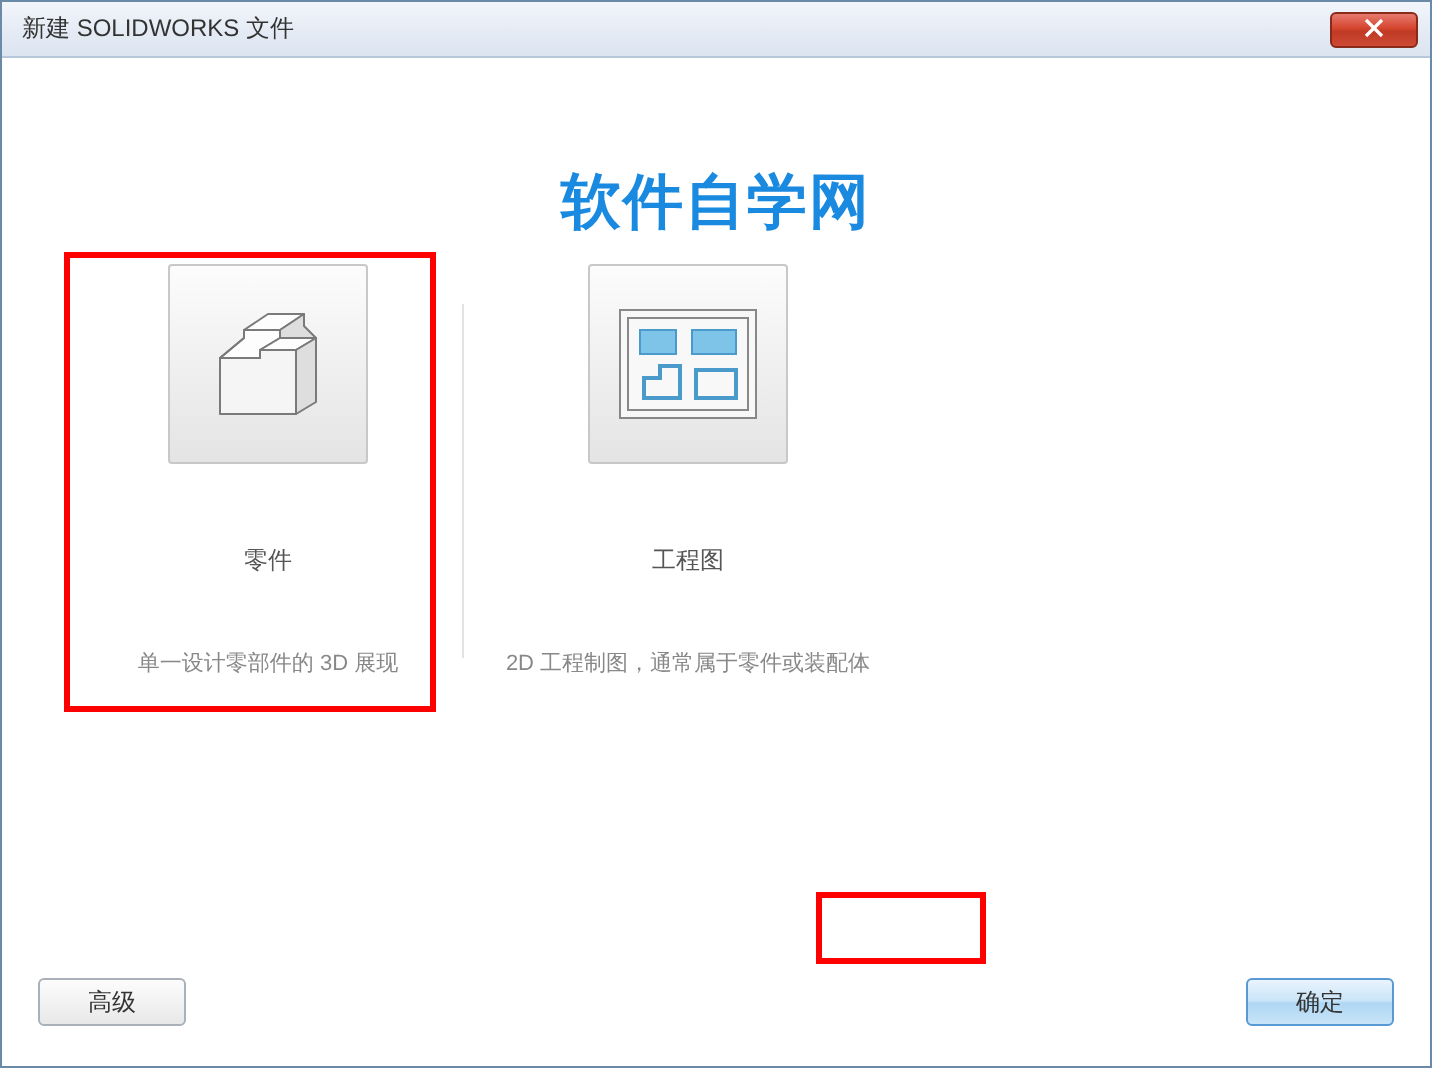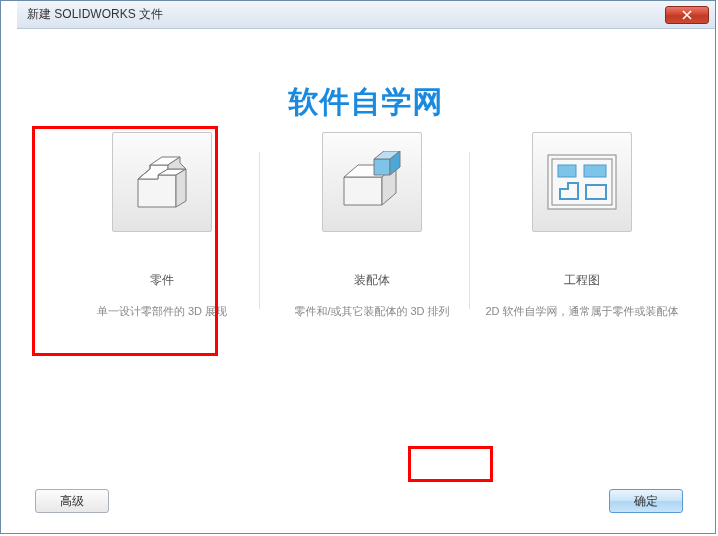--- a/index.html
+++ b/index.html
@@ -10,21 +10,20 @@
       height: 536px;
       overflow: hidden;
     }
     .dialog {
       width: 716px;
       height: 534px;
       border: 1px solid #6b8aa8;
       background: #fff;
       display: flex;
       flex-direction: column;
-      padding-left: 16px;
     }
     .titlebar {
       height: 28px;
       background: linear-gradient(to bottom, #f2f6fb 0%, #e6ecf5 50%, #dbe4f0 100%);
       border-bottom: 1px solid #b8c8db;
       display: flex;
       align-items: center;
       padding: 0 6px 0 10px;
     }
     .titlebar-title {
@@ -68,21 +67,21 @@
       line-height: 1;
     }
     .watermark-sub {
       font-size: 13px;
       color: #1a8ae0;
       letter-spacing: 0.5px;
       margin-top: -2px;
     }
     .options {
       display: flex;
-      justify-content: flex-end;
+      justify-content: flex-start;
       margin-top: 88px;
       padding: 0 10px;
     }
     .option {
       width: 210px;
       display: flex;
       flex-direction: column;
       align-items: center;
       cursor: pointer;
       position: relative;
@@ -106,38 +105,38 @@
       display: flex;
       align-items: center;
       justify-content: center;
     }
     .option-title {
       margin-top: 40px;
       font-size: 12px;
       color: #555;
     }
     .option-desc {
-      margin-top: 15px;
+      margin-top: 35px;
       font-size: 11px;
       color: #888;
       text-align: center;
     }
     .highlight-red {
       position: absolute;
       border: 3px solid #ff0000;
       pointer-events: none;
       z-index: 10;
     }
     .hl1 { left: 32px; top: 126px; width: 186px; height: 230px; }
     .hl2 { left: 408px; top: 446px; width: 85px; height: 36px; }
     .button-bar {
       position: absolute;
       bottom: 20px;
       left: 18px;
-      right: 32px;
+      right: 18px;
       display: flex;
       align-items: flex-start;
     }
     .spacer { flex: 1; }
     .btn {
       height: 24px;
       min-width: 74px;
       padding: 0 14px;
       font-size: 12px;
       color: #333;
@@ -190,52 +189,36 @@
               <path d="M22 14 L34 6 L52 6 L40 14 Z" fill="#fdfdfd"></path>
               <path d="M40 14 L52 6 L52 12 L58 18 L40 18 Z" fill="#dedede"></path>
               <path d="M22 14 L22 18 L10 28" fill="none"></path>
             </g>
           </svg>
         </div>
         <div class="option-title">零件</div>
         <div class="option-desc">单一设计零部件的 3D 展现</div>
       </div>
 
-      <div class="option">
-        <div class="option-icon">
-          <svg width="72" height="62" viewBox="0 0 72 62">
-            <g stroke="#7a7a7a" stroke-width="1" stroke-linejoin="round">
-              <path d="M8 26 L8 54 L46 54 L46 26 Z" fill="#f5f5f5"></path>
-              <path d="M8 26 L22 14 L60 14 L46 26 Z" fill="#fdfdfd"></path>
-              <path d="M46 26 L60 14 L60 42 L46 54 Z" fill="#dedede"></path>
-              <path d="M38 24 L38 8 L54 8 L54 24 Z" fill="#7ec3e8"></path>
-              <path d="M38 8 L48 0 L64 0 L54 8 Z" fill="#b8e0f5"></path>
-              <path d="M54 8 L64 0 L64 16 L54 24 Z" fill="#4ca8d8"></path>
-            </g>
-          </svg>
-        </div>
-        <div class="option-title">装配体</div>
-        <div class="option-desc">零件和/或其它装配体的 3D 排列</div>
-      </div>
 
       <div class="option">
         <div class="option-icon">
           <svg width="72" height="58" viewBox="0 0 72 58">
             <rect x="2" y="2" width="68" height="54" fill="#f8f8f8" stroke="#888" stroke-width="1"></rect>
             <rect x="6" y="6" width="60" height="46" fill="none" stroke="#888" stroke-width="1"></rect>
             <rect x="12" y="12" width="18" height="12" fill="#7ec3e8" stroke="#4a9acc"></rect>
             <rect x="38" y="12" width="22" height="12" fill="#7ec3e8" stroke="#4a9acc"></rect>
             <g fill="none" stroke="#4a9acc" stroke-width="2">
               <path d="M14 46 L14 36 L22 36 L22 30 L32 30 L32 46 Z"></path>
             </g>
             <rect x="40" y="32" width="20" height="14" fill="none" stroke="#4a9acc" stroke-width="2"></rect>
           </svg>
         </div>
         <div class="option-title">工程图</div>
-        <div class="option-desc">2D 软件自学网，通常属于零件或装配体</div>
+        <div class="option-desc">2D 工程制图，通常属于零件或装配体</div>
       </div>
 
     </div>
 
     <div class="button-bar">
       <button class="btn">高级</button>
       <div class="spacer"></div>
       <button class="btn btn-primary">确定</button>
     </div>
 

